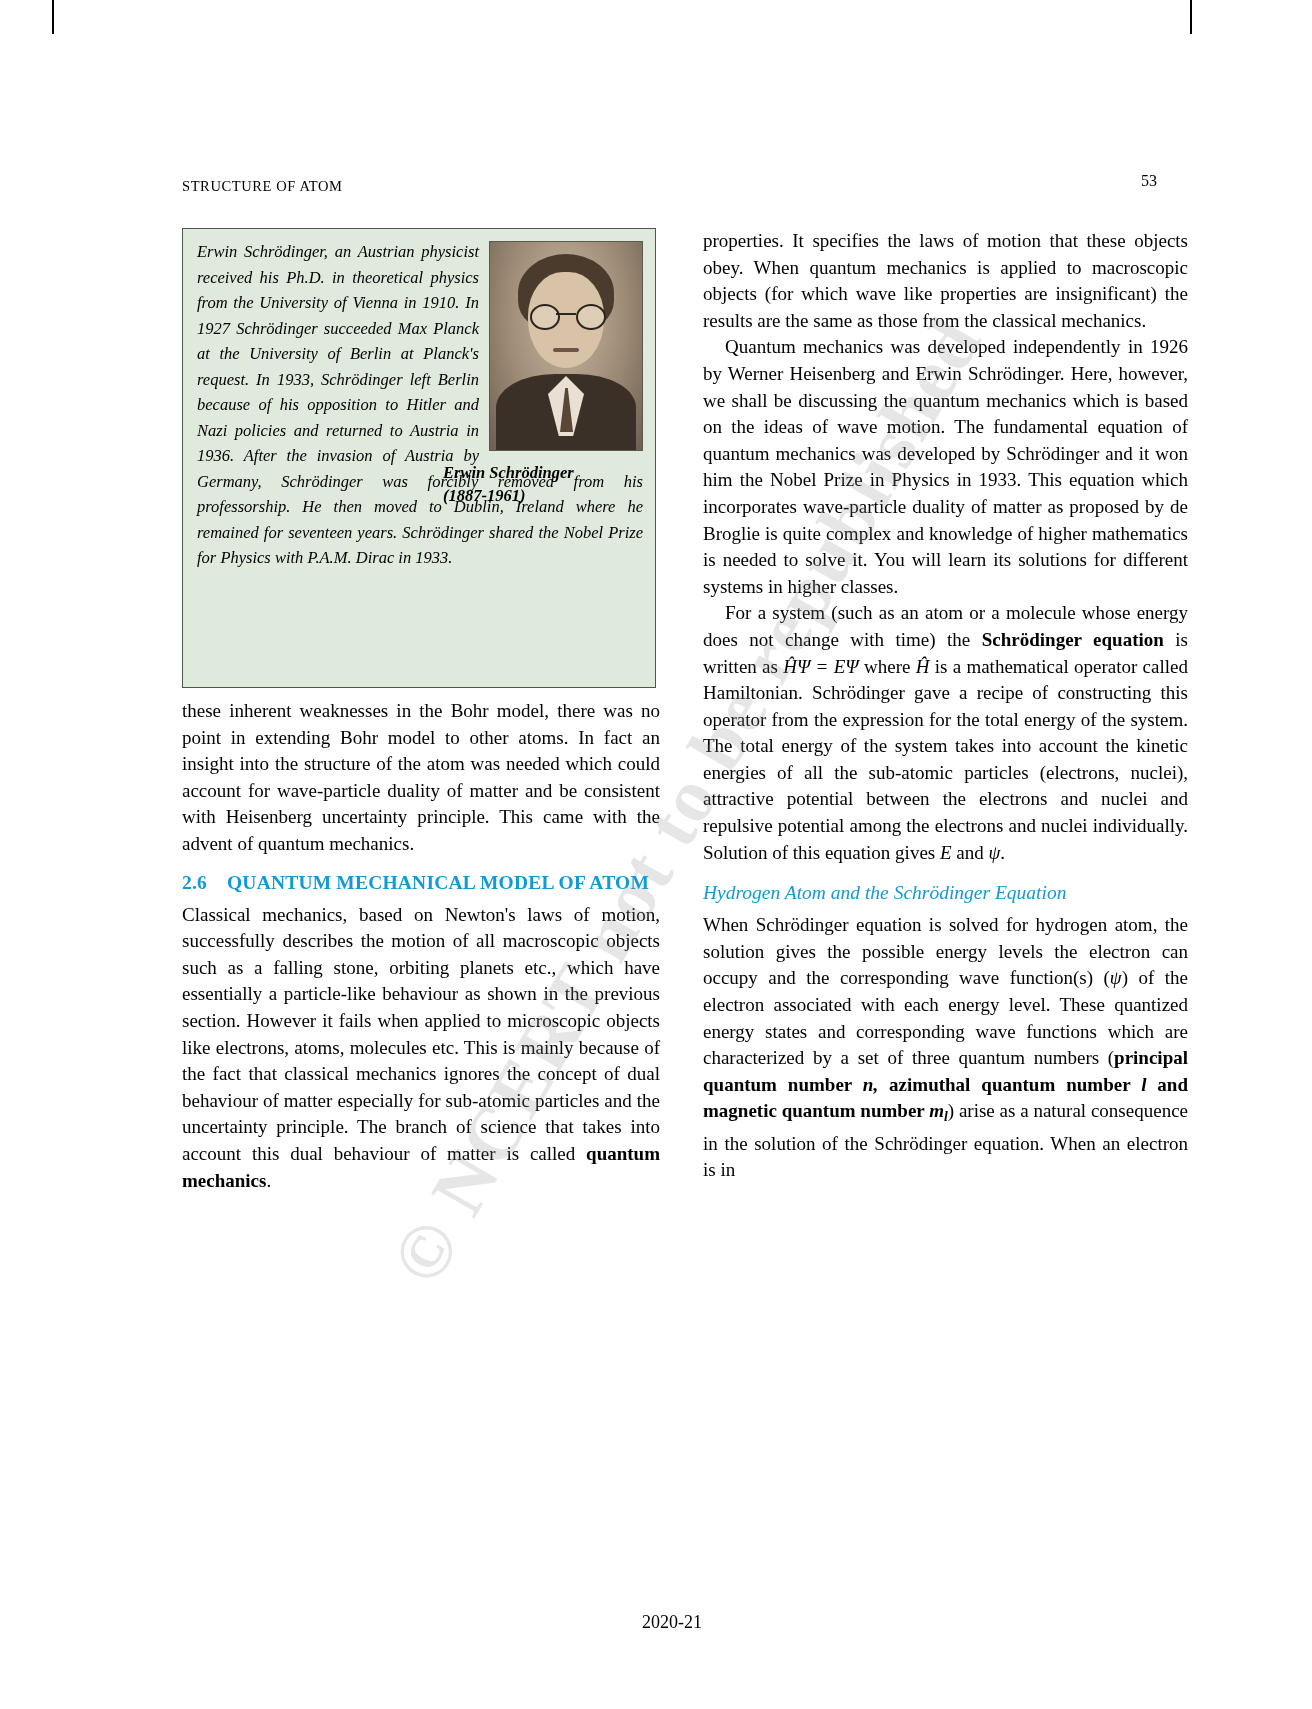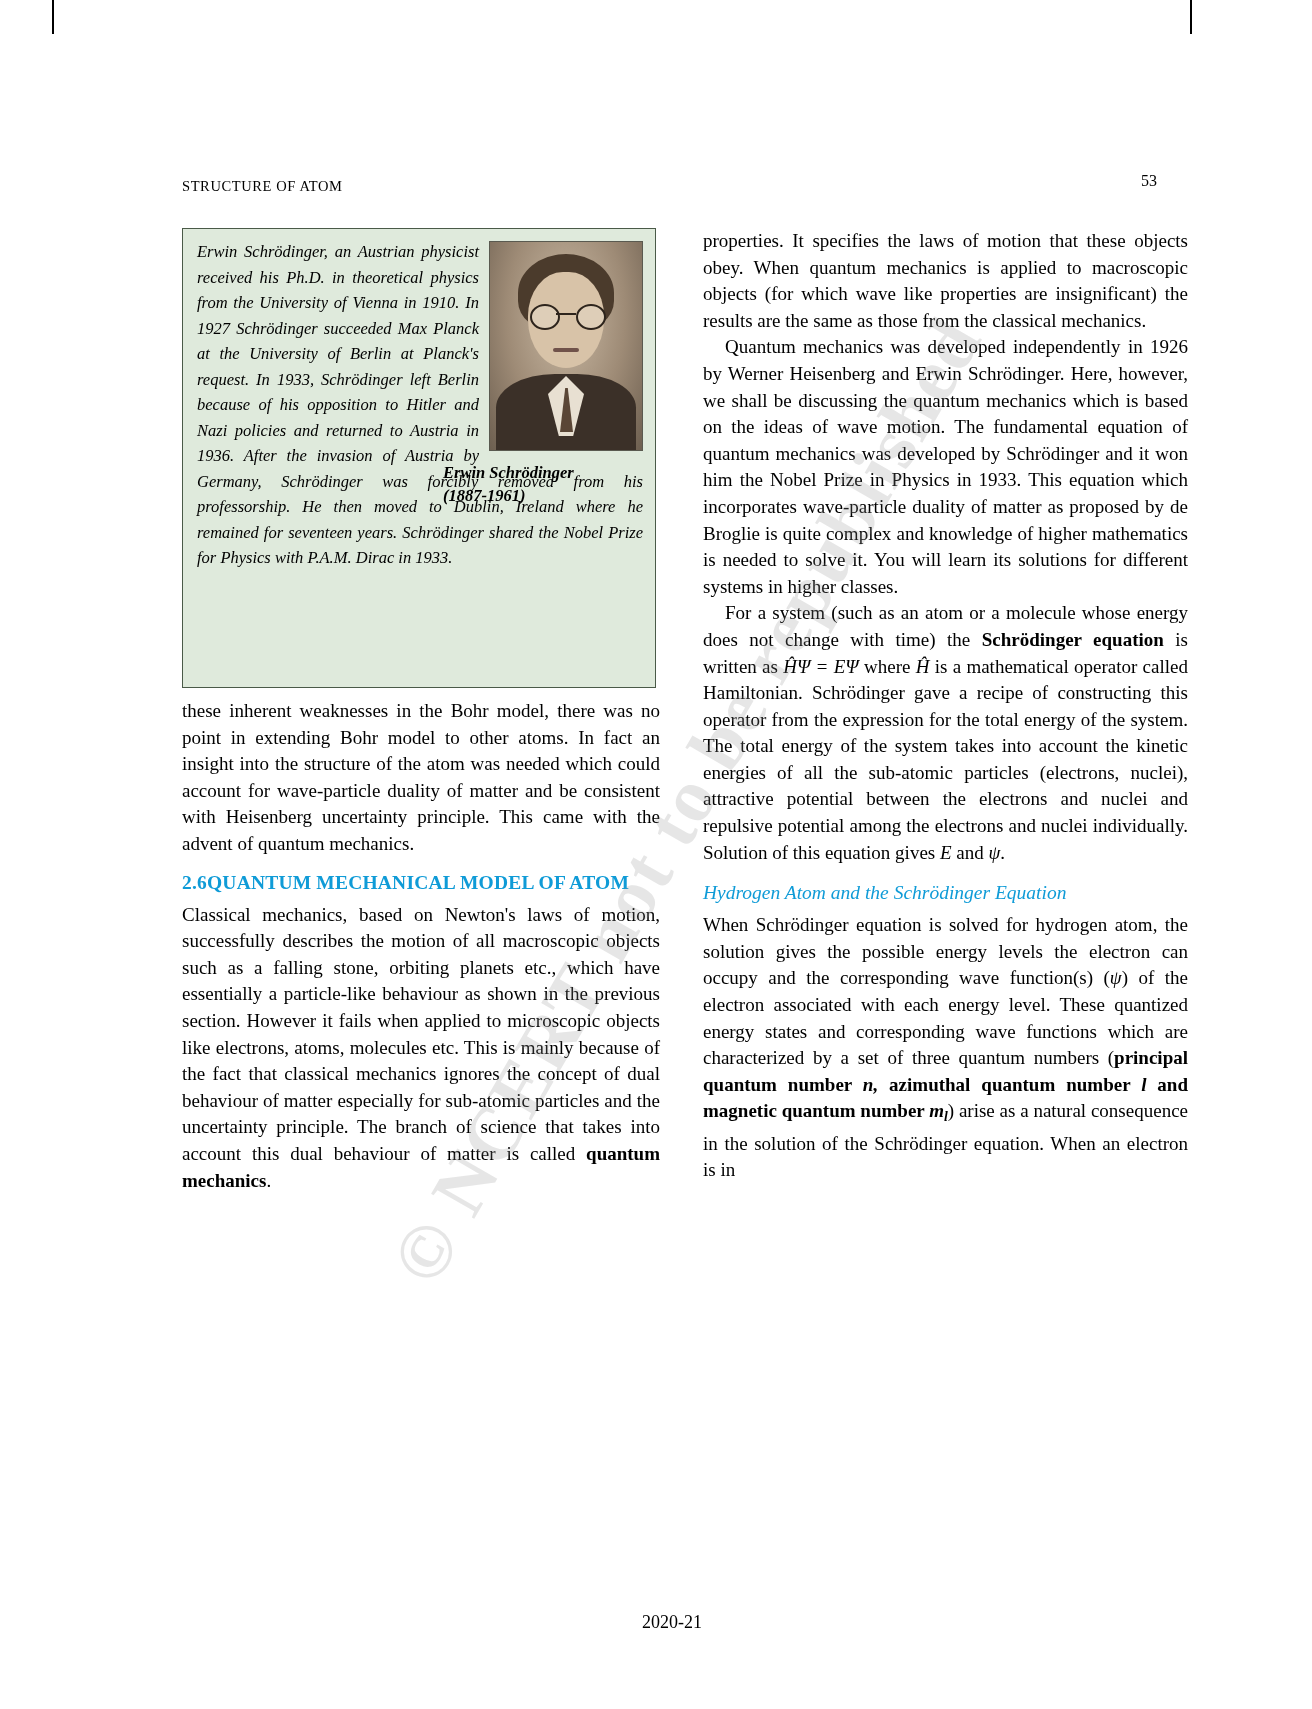--- a/index.html
+++ b/index.html
@@ -179,21 +179,21 @@
   .spacer-10 { height: 10px; }
 
   .section-heading {
     color: #0f9bd7;
     font-weight: bold;
     font-size: 19.5px;
     line-height: 26px;
     letter-spacing: 0.2px;
     margin: 12px 0 6px 0;
     display: flex;
-    gap: 0;
+    gap: 20px;
   }
   .section-heading .num { white-space: nowrap; }
   .section-heading .title {
     flex: 1;
     text-align: justify;
   }
   .sub-heading {
     color: #0f9bd7;
     font-weight: normal;
     font-style: italic;

